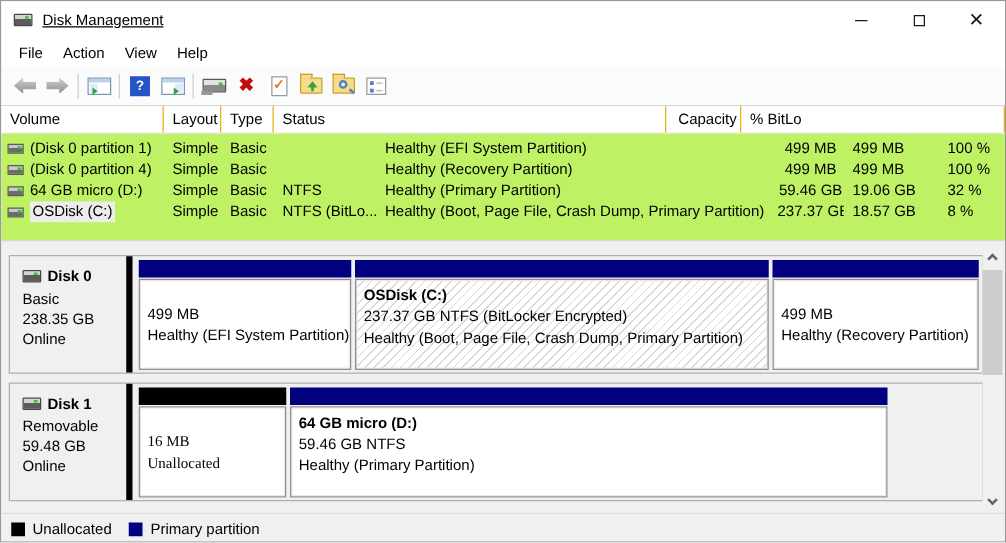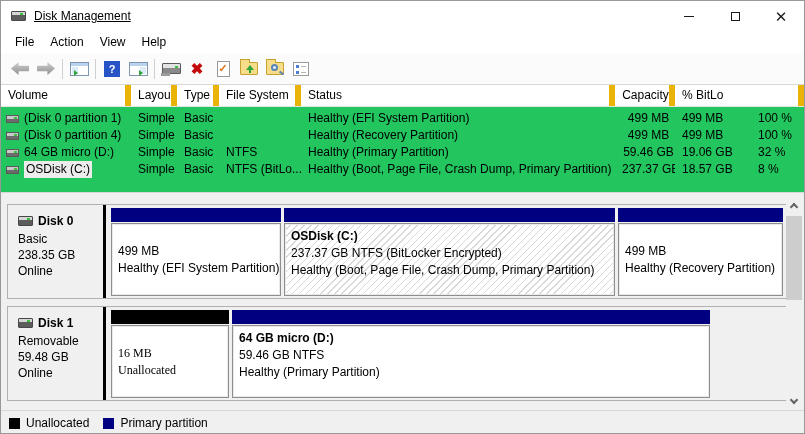--- a/index.html
+++ b/index.html
@@ -63,40 +63,40 @@
                  border-radius:50%; background:#eef4fb; }
   .folder .mag-handle { position:absolute; left:12px; top:9px; width:5px; height:2px; background:#5b84b5;
                         transform:rotate(40deg); }
   .list-ico { position:relative; width:16px; height:14px; background:#fff; border:1px solid #9a9a9a; }
   .list-ico .row { position:absolute; left:2px; right:2px; height:3px; }
   .list-ico .row i { position:absolute; left:0; top:0; width:3px; height:3px; background:#4d7fd0; }
   .list-ico .row b { position:absolute; left:5px; right:0; top:1px; height:1px; background:#b5b5b5; }
 
   
   .vl-header { display:flex; height:22px; line-height:21px; background:#fff; border-bottom:1px solid #e4e4e4; }
-  .vl-header .hc { border-right:6px solid #eab308; padding-left:7px; overflow:hidden; white-space:nowrap; }
+  .vl-header .hc { border-right:1px solid #eab308; padding-left:7px; overflow:hidden; white-space:nowrap; }
   .c-vol{width:130px;} .c-layout{width:46px;} .c-type{width:42px;} .c-fs{width:82px;}
   .c-status{width:314px;} .c-cap{width:60px;text-align:center;} .c-free{width:76px;} .c-pct{flex:1;}
-  .vl-body { height:85px; background:#22c55e; padding-top:3px; }
+  .vl-body { height:85px; background:#bef264; padding-top:3px; }
   .vrow { display:flex; height:17px; line-height:17px; white-space:nowrap; }
   .vrow .cell { overflow:hidden; padding-left:7px; }
   .vrow .cell.volcell { display:flex; align-items:center; padding-left:5px; }
   .vol-ico { display:inline-block; width:13px; height:8px; border:1px solid #5a5a5a;
              background:linear-gradient(#c9c9c9 0 45%, #6b6b6b 45% 100%); position:relative; margin-right:5px; flex:none; }
   .vol-ico::after { content:""; position:absolute; right:1px; top:1px; width:3px; height:2px; background:#39c23e; }
   .volname.sel { background:#ececec; padding:0 2px; }
 
   
   .splitter { height:5px; background:#f0f0f0; border-top:1px solid #d7d7d7; }
 
   
   .graph { position:relative; height:213px; background:#f0f0f0; }
   .disk-row { position:absolute; left:6px; width:780px; height:95px; border:1px solid #b0b0b0; background:#f0f0f0; }
   .disk-row.row0 { top:7px; } .disk-row.row1 { top:109px; }
-  .disk-label { position:absolute; left:0; top:0; bottom:0; width:98px; border-right:3px solid #000000;
+  .disk-label { position:absolute; left:0; top:0; bottom:0; width:98px; border-right:5px solid #000000;
                 padding:8px 0 0 10px; line-height:16px; }
   .disk-label .dname { display:flex; align-items:center; font-weight:bold; margin-bottom:2px; }
   .disk-label .dname .hdd { margin-right:5px; }
   .partition { position:absolute; top:3px; height:88px; display:flex; flex-direction:column; }
   .pbar { height:14px; margin-bottom:1px; }
   .pbody { flex:1; background:#fff; border:1px solid #8e8e8e; box-shadow:inset 0 0 0 1px #e9e9e9;
            padding:4px 6px; line-height:17px; overflow:hidden; white-space:nowrap; }
   .pbody.vcenter { display:flex; flex-direction:column; justify-content:center; }
   .pbody.hatched { background:repeating-linear-gradient(135deg, #ffffff 0px, #ffffff 4px, #d8d8d8 4px, #d8d8d8 5px); }
   .ptitle { font-weight:bold; }
@@ -210,21 +210,20 @@
             <b></b>
           </span>
       </span>
     </span>
   </div>
 
   <div class="vl-header">
     <span class="hc c-vol">Volume</span>
     <span class="hc c-layout">Layout</span>
     <span class="hc c-type">Type</span>
-    <span class="hc c-fs">File System</span>
     <span class="hc c-status">Status</span>
     <span class="hc c-cap">Capacity</span>
     <span class="hc c-pct">% BitLo</span>
   </div>
 
   <div class="vl-body">
 
     <div class="vrow">
       <span class="cell volcell c-vol">
           <span class="vol-ico"></span>

